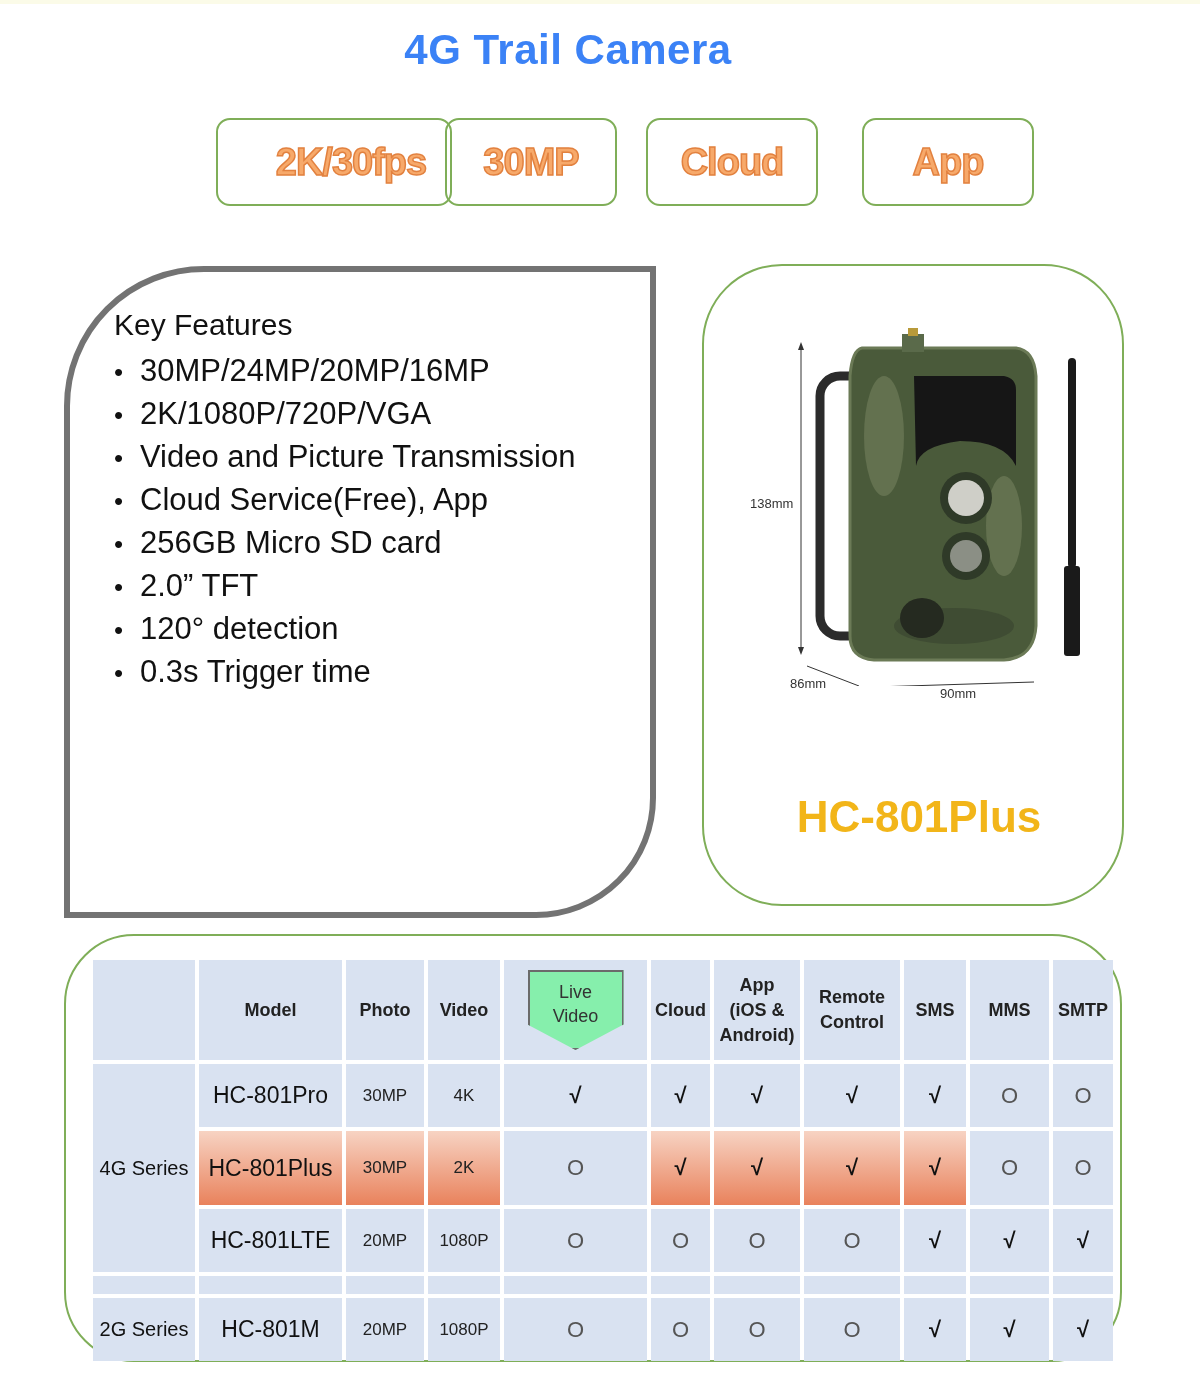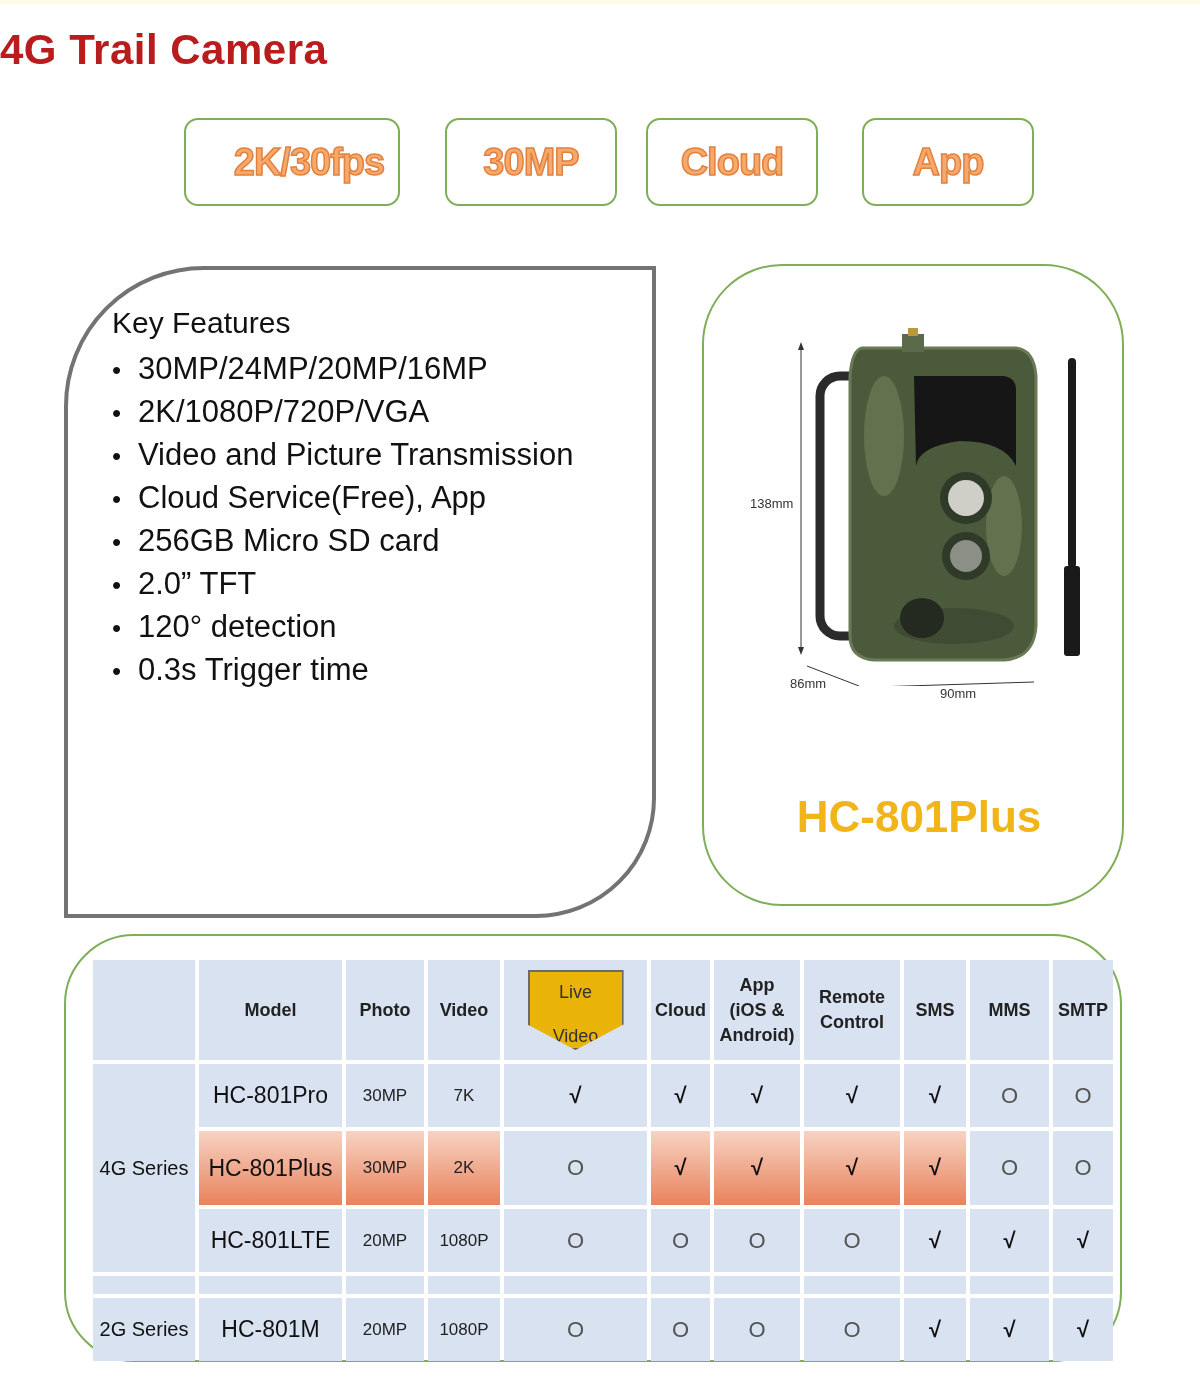--- a/index.html
+++ b/index.html
@@ -1,47 +1,47 @@
 <!DOCTYPE html>
 <html><head>
 <meta charset="utf-8">
 <style>
   * { box-sizing: border-box; margin: 0; padding: 0; }
   body { width: 1200px; height: 1400px; background: #ffffff; font-family: "Liberation Sans", "DejaVu Sans", sans-serif; position: relative; overflow: hidden; color: #111; }
   .topline { position: absolute; left: 0; top: 0; width: 1200px; height: 4px; background: #fbfbe8; }
-  .title { position: absolute; left: 0; width: 1136px; top: 26px; text-align: left; font-size: 42px; font-weight: bold; letter-spacing: 0.5px; color: #b91c1c; }
+  .title { position: absolute; left: 0; width: 1136px; top: 26px; text-align: center; font-size: 42px; font-weight: bold; letter-spacing: 0.5px; color: #3b82f6; }
   .chip { position: absolute; top: 118px; height: 88px; border: 2px solid #7fae58; border-radius: 14px; display: flex; align-items: center; justify-content: center; font-size: 38px; font-weight: bold; color: #f7a96a; -webkit-text-stroke: 1.5px #e2813f; letter-spacing: -1px; }
-  .features { position: absolute; left: 64px; top: 266px; width: 592px; height: 652px; border: 4px solid #737373; border-top-left-radius: 140px; border-bottom-right-radius: 120px; }
+  .features { position: absolute; left: 64px; top: 266px; width: 592px; height: 652px; border: 6px solid #737373; border-top-left-radius: 140px; border-bottom-right-radius: 120px; }
   .features h3 { position: absolute; left: 44px; top: 36px; font-size: 30px; font-weight: normal; color: #111; }
   .features ul { position: absolute; left: 44px; top: 78px; list-style: none; }
   .features li { font-size: 31px; line-height: 41px; color: #111; white-space: nowrap; }
   .features li .dot { display: inline-block; width: 26px; font-size: 26px; }
   .product { position: absolute; left: 702px; top: 264px; width: 422px; height: 642px; border: 2px solid #7fae58; border-radius: 80px; }
   .model-name { position: absolute; left: 0; width: 430px; top: 526px; text-align: center; font-size: 44px; font-weight: bold; color: #f2b519; }
   .dim { position: absolute; font-size: 13px; color: #333; }
   .table-box { position: absolute; left: 64px; top: 934px; width: 1058px; height: 428px; border: 2px solid #7fae58; border-radius: 70px; }
   table.cmp { position: absolute; left: 89px; top: 956px; border-collapse: separate; border-spacing: 4px; }
   table.cmp td { background: #d9e2f1; text-align: center; vertical-align: middle; padding: 0; }
   .hdr td { height: 100px; font-weight: bold; font-size: 18px; color: #222; line-height: 25px; }
   .r td { height: 63px; }
   .hi { background: linear-gradient(#f7d3c3, #e9825c) !important; }
   .model { font-size: 23px; color: #111; }
   .small { font-size: 17px; color: #222; }
   .chk { font-size: 22px; font-weight: bold; color: #111; }
   .no { font-size: 22px; color: #555; }
   .series { font-size: 20px; color: #111; }
-  .live-badge { display: inline-flex; flex-direction: column; align-items: center; justify-content: space-between; padding-top: 8px; width: 96px; height: 80px; background: #eab308; border: 2px solid #6b6b6b; clip-path: polygon(0 0, 100% 0, 100% 68%, 50% 100%, 0 68%); color: #333; font-weight: normal; font-size: 18px; line-height: 24px; }
+  .live-badge { display: inline-flex; flex-direction: column; align-items: center; justify-content: flex-start; padding-top: 8px; width: 96px; height: 80px; background: #86efac; border: 2px solid #6b6b6b; clip-path: polygon(0 0, 100% 0, 100% 68%, 50% 100%, 0 68%); color: #333; font-weight: normal; font-size: 18px; line-height: 24px; }
 </style>
 </head>
 <body>
 
 <div class="topline"></div>
 <h1 class="title">4G Trail Camera</h1>
 
-<div class="chip" style="left:184px;width:216px;padding-left:34px;">2K/30fps</div>
+<div class="chip" style="left:216px;width:236px;padding-left:34px;">2K/30fps</div>
 <div class="chip" style="left:445px;width:172px;">30MP</div>
 <div class="chip" style="left:646px;width:172px;">Cloud</div>
 <div class="chip" style="left:862px;width:172px;">App</div>
 
 <div class="features">
   <h3>Key Features</h3>
   <ul>
     <li><span class="dot">•</span><span>30MP/24MP/20MP/16MP</span></li>
     <li><span class="dot">•</span><span>2K/1080P/720P/VGA</span></li>
     <li><span class="dot">•</span><span>Video and Picture Transmission</span></li>
@@ -107,21 +107,21 @@
     <td style="width:86px">App<br>(iOS &amp;<br>Android)</td>
     <td style="width:96px">Remote<br>Control</td>
     <td style="width:62px">SMS</td>
     <td style="width:79px">MMS</td>
     <td style="width:60px">SMTP</td>
   </tr>
   <tr class="r">
     <td rowspan="3" class="series">4G Series</td>
     <td class="model">HC-801Pro</td>
     <td class="small">30MP</td>
-    <td class="small">7K</td>
+    <td class="small">4K</td>
     <td class="chk">√</td>
     <td class="chk">√</td>
     <td class="chk">√</td>
     <td class="chk">√</td>
     <td class="chk">√</td>
     <td class="no">O</td>
     <td class="no">O</td>
   </tr>
   <tr class="r" style="height:74px">
     <td class="model hi" style="height:74px">HC-801Plus</td>

